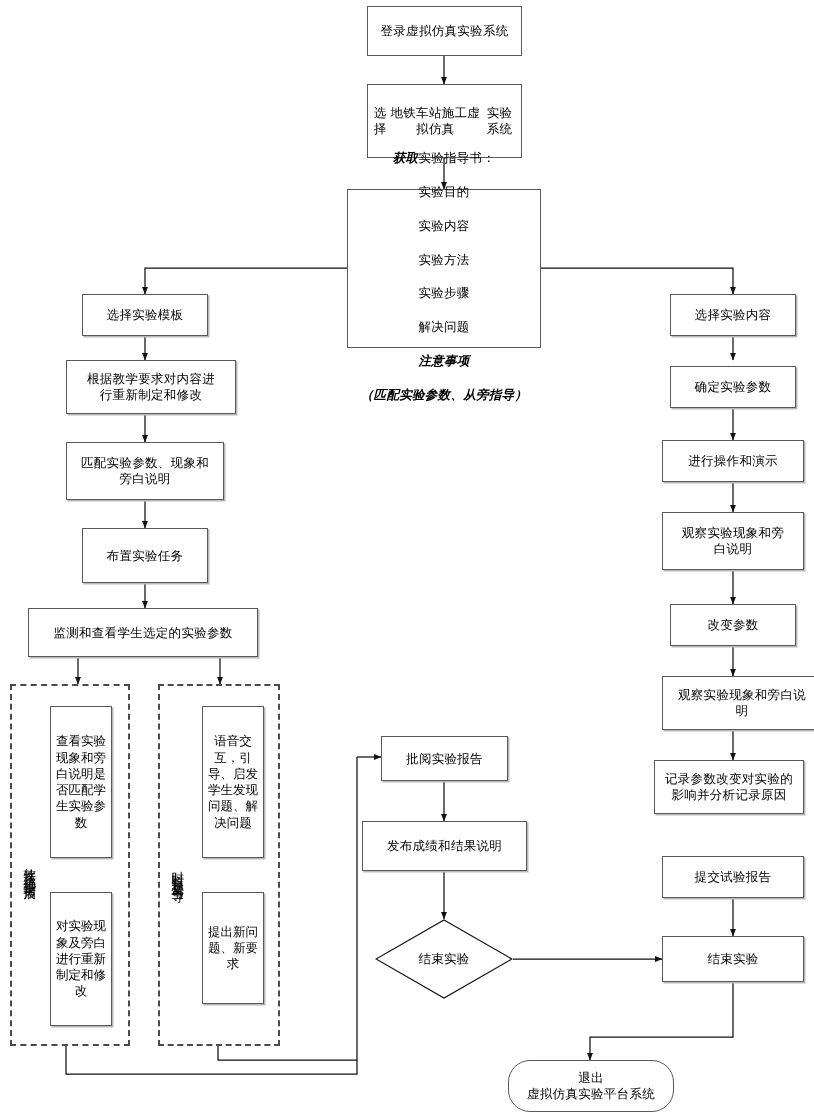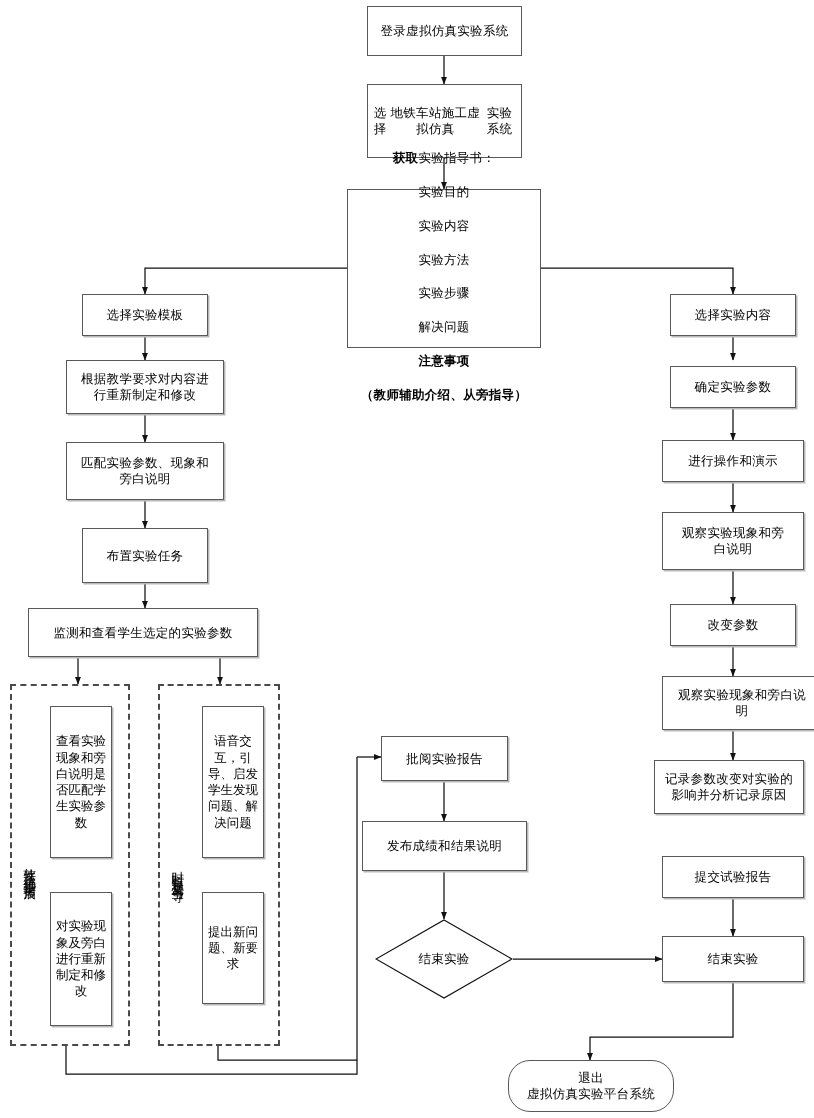--- a/index.html
+++ b/index.html
@@ -97,21 +97,21 @@
     font-size: 12.5px;
     line-height: 1.3;
     padding: 4px 2px;
     word-break: break-all;
   }
   .center-block {
     font-size: 12.5px;
     line-height: 1.35;
     text-align: center;
   }
-  .center-block .hl { font-weight: bold; }
+  .center-block .hl { font-weight: bold; font-style: italic; }
   .center-block .sub { display: block; }
 </style>
 </head>
 <body>
 
 <div id="canvas">
 
   <svg class="edges" viewBox="0 0 814 1118">
     <defs>
       <marker id="arrow" markerWidth="9" markerHeight="9" refX="7.2" refY="3.6" orient="auto" markerUnits="userSpaceOnUse">
@@ -170,27 +170,27 @@
     <div class="center-block">
       <div>
         <span class="hl">获取</span><span>实验指导书：</span>
       </div>
       <span class="sub">实验目的</span>
       <span class="sub">实验内容</span>
       <span class="sub">实验方法</span>
       <span class="sub">实验步骤</span>
       <span class="sub">解决问题</span>
       <span class="sub hl">注意事项</span>
-      <span class="sub hl">（教师辅助介绍、从旁指导）</span>
+      <span class="sub hl">（匹配实验参数、从旁指导）</span>
     </div>
   </div>
 
   <div class="node shadowbox" style="left:82px; top:294px; width:126px; height:38px;">选择实验模板</div>
 
-  <div class="node shadowbox" style="left:66px; top:360px; width:158px; height:54px;">根据教学要求对内容进
+  <div class="node shadowbox" style="left:66px; top:360px; width:170px; height:54px;">根据教学要求对内容进
 行重新制定和修改</div>
 
   <div class="node shadowbox" style="left:66px; top:442px; width:158px; height:58px;">匹配实验参数、现象和
 旁白说明</div>
 
   <div class="node shadowbox" style="left:82px; top:528px; width:126px; height:55px;">布置实验任务</div>
 
   <div class="node shadowbox" style="left:28px; top:608px; width:230px; height:49px;">监测和查看学生选定的实验参数</div>
 
   <div class="group-dashed" style="left:10px; top:684px; width:120px; height:362px;"></div>

